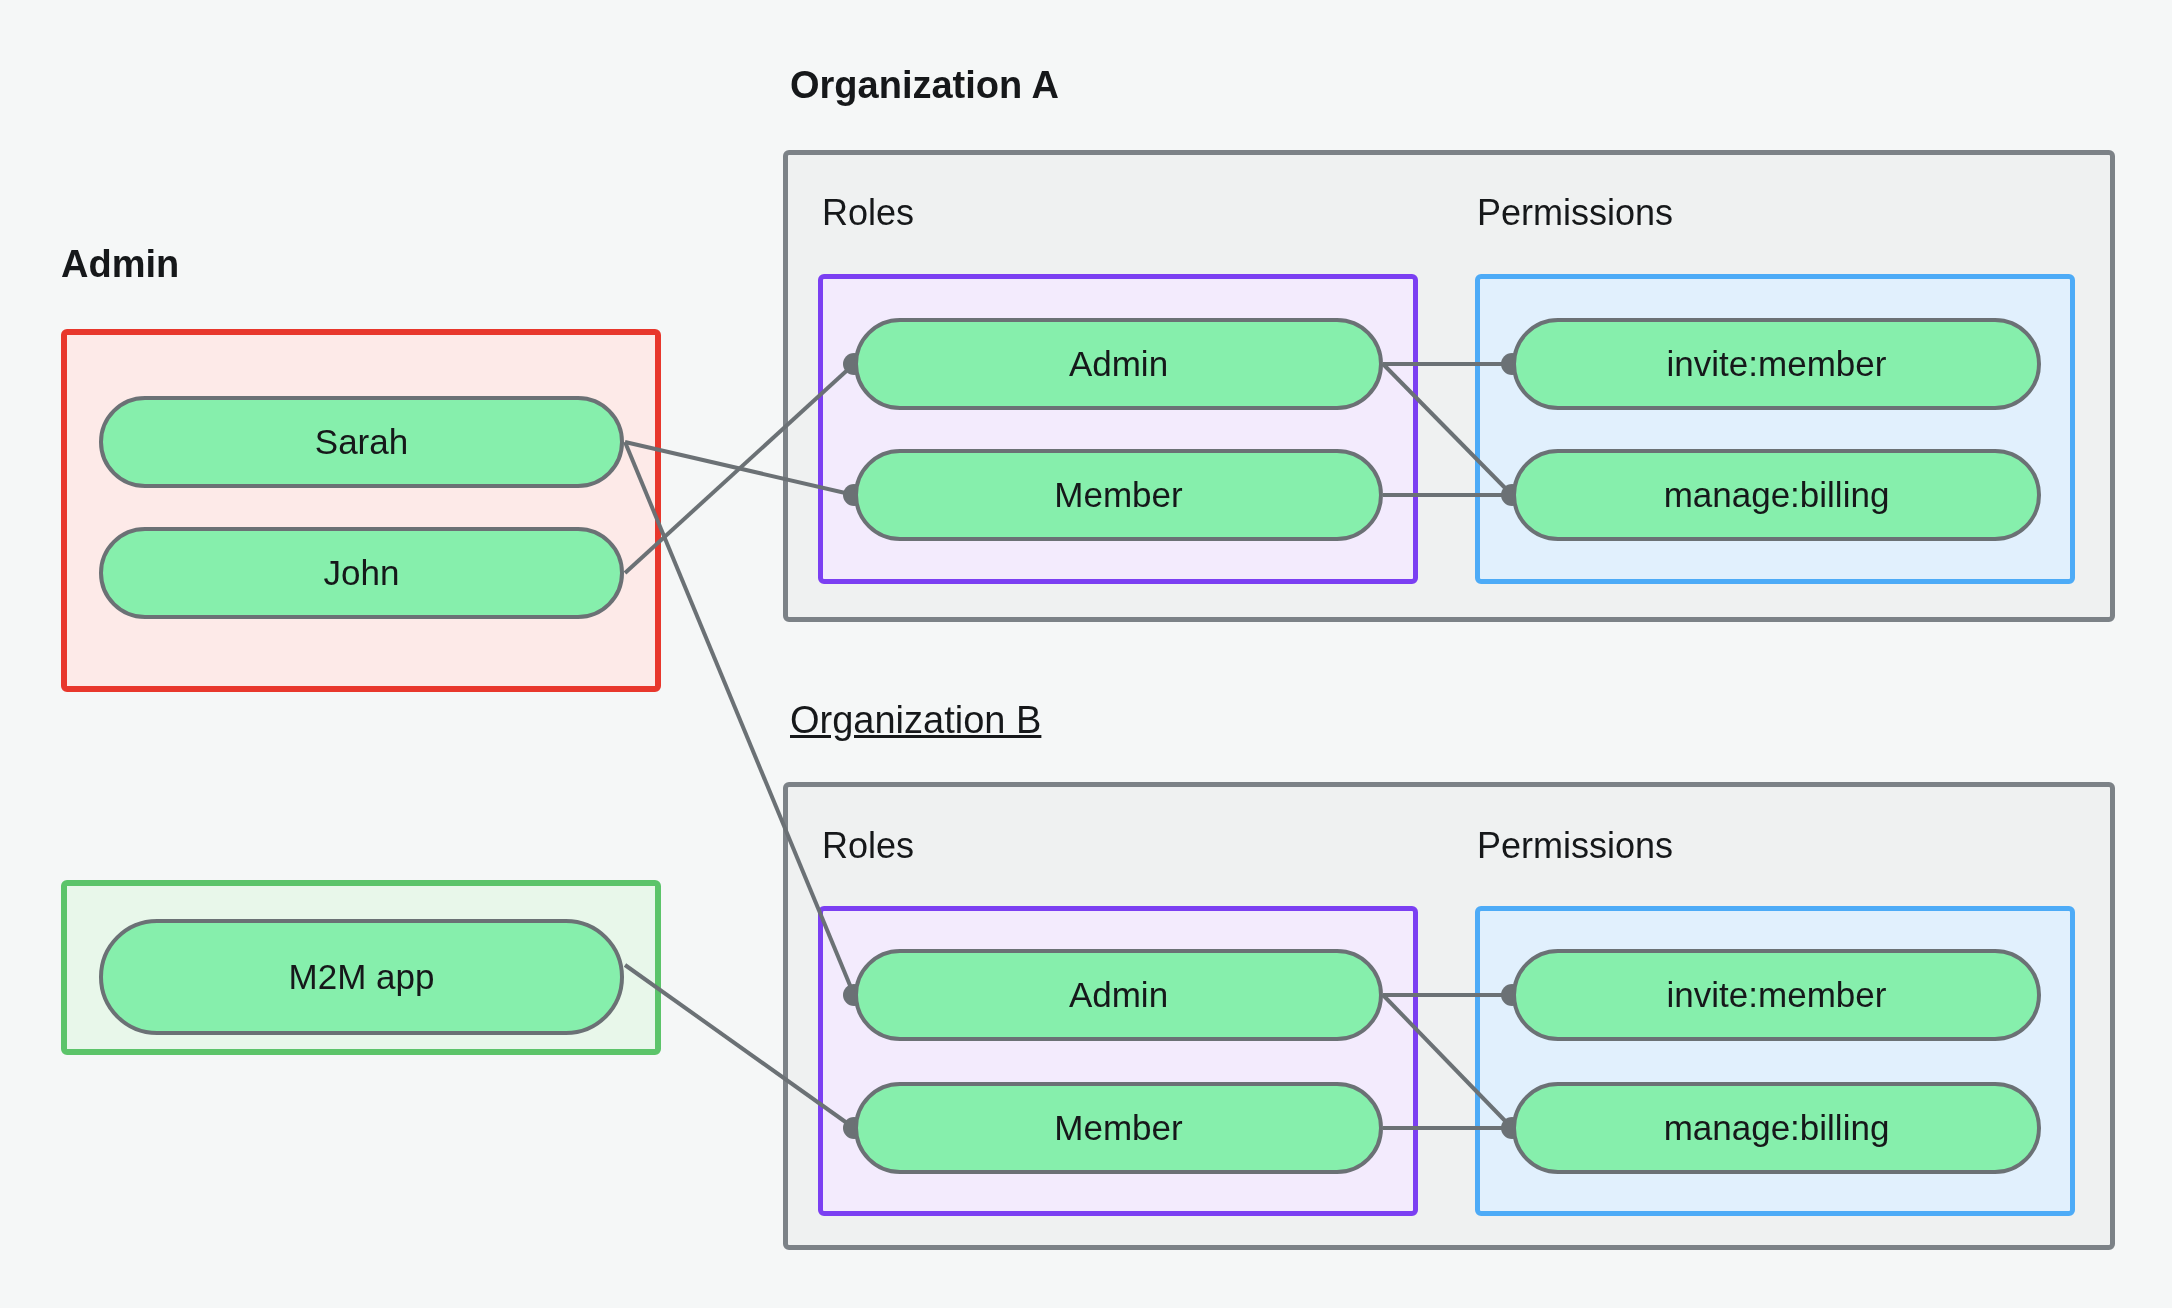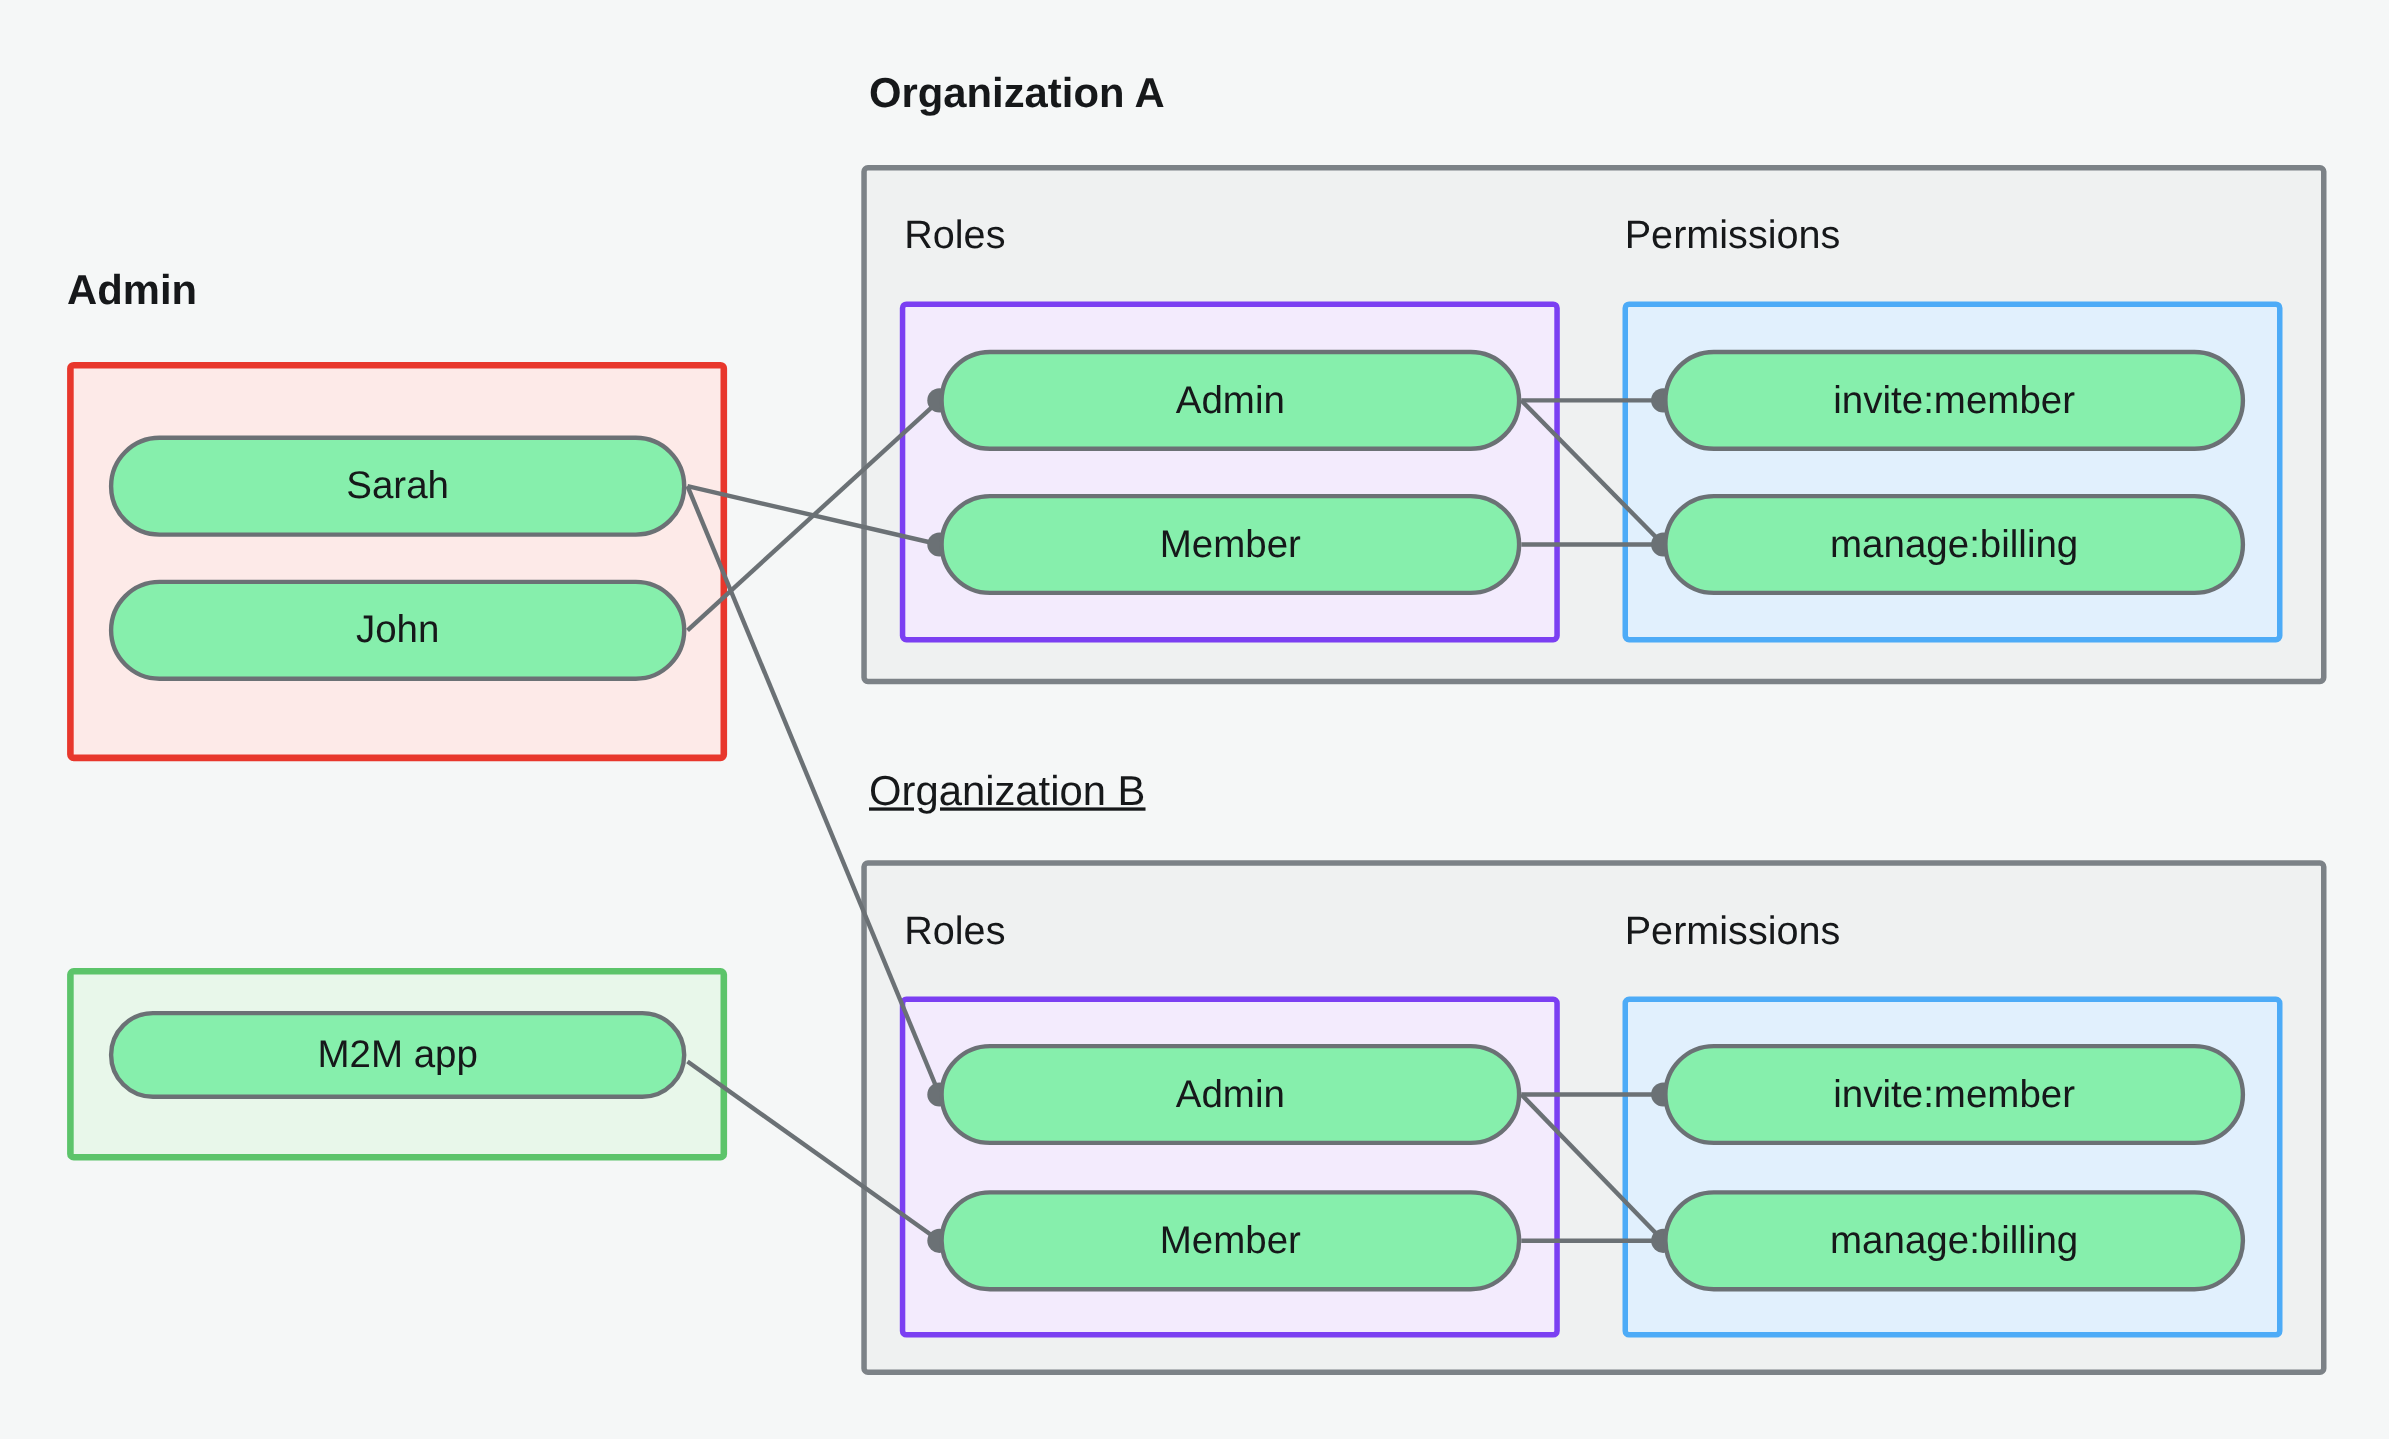--- a/index.html
+++ b/index.html
@@ -93,21 +93,21 @@
       <circle cx="1512" cy="1128" r="11"></circle>
     </g>
   </svg>
 
   <div class="grp-label bold" style="left:61px;top:243px;">Admin</div>
   <div class="box users" style="left:61px;top:329px;width:600px;height:363px;"></div>
   <div class="pill" style="left:99px;top:396px;width:525px;height:92px;">Sarah</div>
   <div class="pill" style="left:99px;top:527px;width:525px;height:92px;">John</div>
 
   <div class="box m2m" style="left:61px;top:880px;width:600px;height:175px;"></div>
-  <div class="pill" style="left:99px;top:919px;width:525px;height:80px;">M2M app</div>
+  <div class="pill" style="left:99px;top:919px;width:525px;height:116px;">M2M app</div>
 
   <div class="grp-label" style="left:790px;top:64px;font-weight:bold;">Organization A</div>
   <div class="box org" style="left:783px;top:150px;width:1332px;height:472px;"></div>
 
   <div class="sub-label" style="left:822px;top:192px;">Roles</div>
   <div class="box roles" style="left:818px;top:274px;width:600px;height:310px;"></div>
   <div class="pill" style="left:854px;top:318px;width:529px;height:92px;">Admin</div>
   <div class="pill" style="left:854px;top:449px;width:529px;height:92px;">Member</div>
 
   <div class="sub-label" style="left:1477px;top:192px;">Permissions</div>

